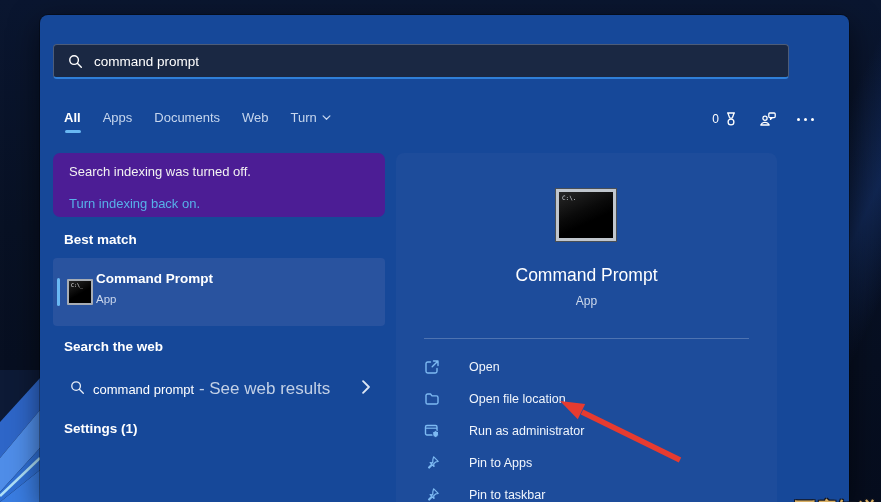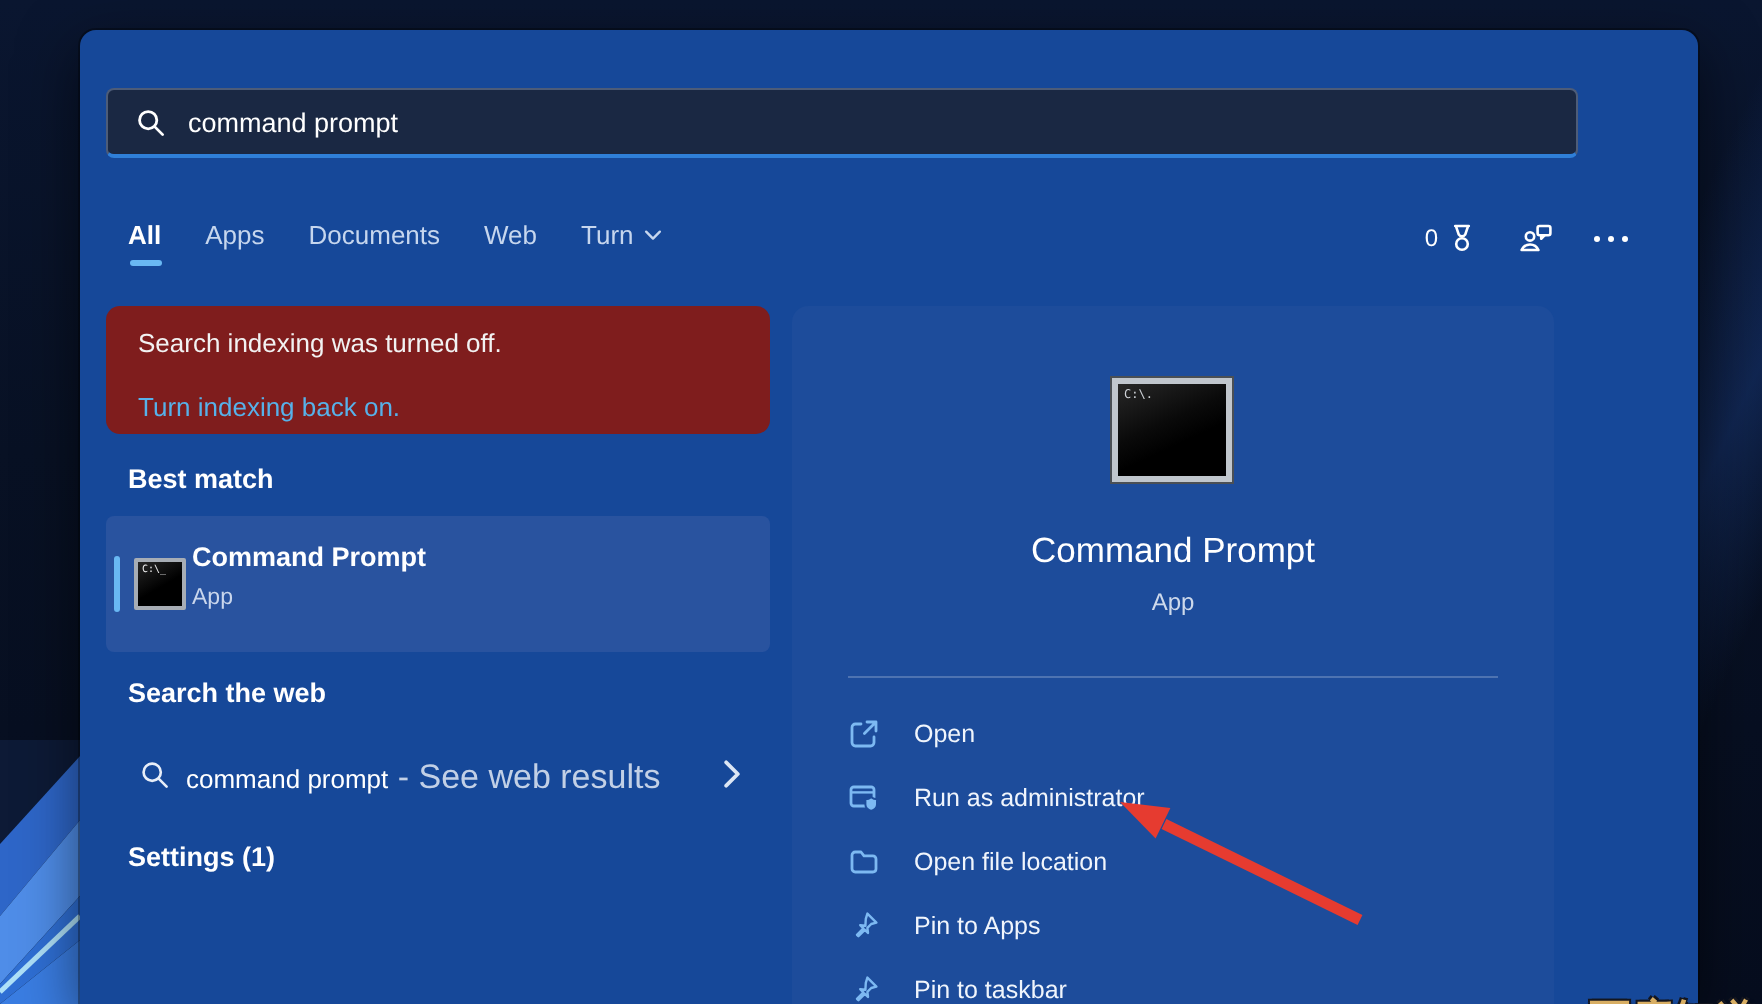--- a/index.html
+++ b/index.html
@@ -31,21 +31,21 @@
   .tab.active{color:#fff;font-weight:700;}
   .tab.active .underline{position:absolute;left:1px;top:20px;width:16px;height:3px;border-radius:2px;background:#69b8f3;}
   
   .tr-cluster{position:absolute;top:92px;right:35px;display:flex;align-items:center;gap:20px;height:24px;}
   .rewards{display:flex;align-items:center;gap:4px;color:#fff;font-size:12px;}
   .dots{display:flex;gap:4px;align-items:center;}
   .dots i{width:3px;height:3px;border-radius:50%;background:#fff;display:block;}
   
   .notice{
     position:absolute;left:13px;top:138px;width:332px;height:64px;box-sizing:border-box;
-    background:#7f1d1d;border-radius:7px;padding:11px 16px;
+    background:#4c1d95;border-radius:7px;padding:11px 16px;
   }
   .notice .l1{color:#f2f2f2;font-size:13px;}
   .notice .l2{color:#57b1e9;font-size:13px;margin-top:17px;cursor:pointer;}
   .sect{position:absolute;left:24px;color:#fff;font-size:13.5px;font-weight:700;}
   .bm-row{
     position:absolute;left:13px;top:243px;width:332px;height:68px;
     background:#29539f;border-radius:4px;
   }
   .bm-accent{position:absolute;left:4px;top:20px;width:3px;height:28px;border-radius:2px;background:#69b8f3;}
   .cmd-mini{
@@ -68,21 +68,21 @@
   .cmd-big{
     position:absolute;left:160px;top:36px;width:60px;height:52px;box-sizing:border-box;
     background:linear-gradient(155deg,#2b2b2b -5%,#0a0a0a 42%,#000 62%);
     border:3px solid #c0c6cd;box-shadow:0 0 0 1px #4a4f55;
     color:#cfd3d8;font-family:"DejaVu Sans Mono",monospace;font-size:6px;line-height:7px;padding:2px 0 0 3px;
   }
   .card-title{position:absolute;left:0;top:112px;width:100%;text-align:center;color:#fff;font-size:17.5px;}
   .card-sub{position:absolute;left:0;top:141px;width:100%;text-align:center;color:#cdd9eb;font-size:12px;}
   .card-div{position:absolute;left:28px;right:28px;top:185px;height:1px;background:rgba(255,255,255,.22);}
   .actions{position:absolute;left:0;top:198px;width:100%;}
-  .action{height:32px;display:flex;align-items:center;gap:17px;padding-left:28px;cursor:default;}
+  .action{height:32px;display:flex;align-items:center;gap:29px;padding-left:28px;cursor:default;}
   .action .lbl{color:#f0f5fc;font-size:12.5px;}
   
   .arrow-svg{position:absolute;left:0;top:0;width:881px;height:502px;pointer-events:none;z-index:50;}
   .watermark{
     position:absolute;right:2px;top:468px;z-index:60;
     font-size:20px;font-weight:700;letter-spacing:1px;color:#d8ae63;
     text-shadow:-1px -1px 0 #14161f,1px -1px 0 #14161f,-1px 1px 0 #14161f,1px 1px 0 #14161f,2px 2px 2px rgba(0,0,0,.6);
     font-family:"DejaVu Sans",sans-serif;
     margin-top:28px;
   }
@@ -195,32 +195,32 @@
       <div class="action">
         <svg width="16" height="16" viewBox="0 0 16 16">
           <path d="M6.5 3H3.7A1.7 1.7 0 0 0 2 4.7v7.6A1.7 1.7 0 0 0 3.7 14h7.6a1.7 1.7 0 0 0 1.7-1.7V9.5" fill="none" stroke="#7db9f2" stroke-width="1.4" stroke-linecap="round"></path>
           <path d="M9.5 2H14v4.5M14 2L8.2 7.8" fill="none" stroke="#7db9f2" stroke-width="1.4" stroke-linecap="round" stroke-linejoin="round"></path>
         </svg>
         <span class="lbl">Open</span>
       </div>
 
       <div class="action">
         <svg width="16" height="16" viewBox="0 0 16 16">
+          <path d="M2 4.6A1.6 1.6 0 0 1 3.6 3h2.9l1.5 1.9h4.4A1.6 1.6 0 0 1 14 6.5v5A1.6 1.6 0 0 1 12.4 13H3.6A1.6 1.6 0 0 1 2 11.4z" fill="none" stroke="#7db9f2" stroke-width="1.4" stroke-linejoin="round"></path>
+        </svg>
+        <span class="lbl">Open file location</span>
+      </div>
+
+      <div class="action">
+        <svg width="16" height="16" viewBox="0 0 16 16">
           <rect x="1.5" y="2.5" width="11.5" height="9.5" rx="1.4" fill="none" stroke="#7db9f2" stroke-width="1.4"></rect>
           <line x1="1.5" y1="5.2" x2="13" y2="5.2" stroke="#7db9f2" stroke-width="1.2"></line>
           <path d="M11.6 7.6c.9.7 1.9 1 2.9 1v2.6c0 1.7-1.3 2.7-2.9 3.3-1.6-.6-2.9-1.6-2.9-3.3V8.6c1 0 2-.3 2.9-1z" fill="#7db9f2" stroke="#1d4c9b" stroke-width="1"></path>
         </svg>
         <span class="lbl">Run as administrator</span>
-      </div>
-
-      <div class="action">
-        <svg width="16" height="16" viewBox="0 0 16 16">
-          <path d="M2 4.6A1.6 1.6 0 0 1 3.6 3h2.9l1.5 1.9h4.4A1.6 1.6 0 0 1 14 6.5v5A1.6 1.6 0 0 1 12.4 13H3.6A1.6 1.6 0 0 1 2 11.4z" fill="none" stroke="#7db9f2" stroke-width="1.4" stroke-linejoin="round"></path>
-        </svg>
-        <span class="lbl">Open file location</span>
       </div>
 
       <div class="action">
         <svg width="16" height="16" viewBox="0 0 16 16">
           <path d="M9.7 1.8 14.2 6.3 11.6 7l-1.9 1.9.3 2.6-1.6-1.6-3.2 3.2-.7-.7 3.2-3.2-1.6-1.6 2.6.3L8.9 4.4z" fill="none" stroke="#7db9f2" stroke-width="1.2" stroke-linejoin="round"></path>
         </svg>
         <span class="lbl">Pin to Apps</span>
       </div>
 
       <div class="action">

